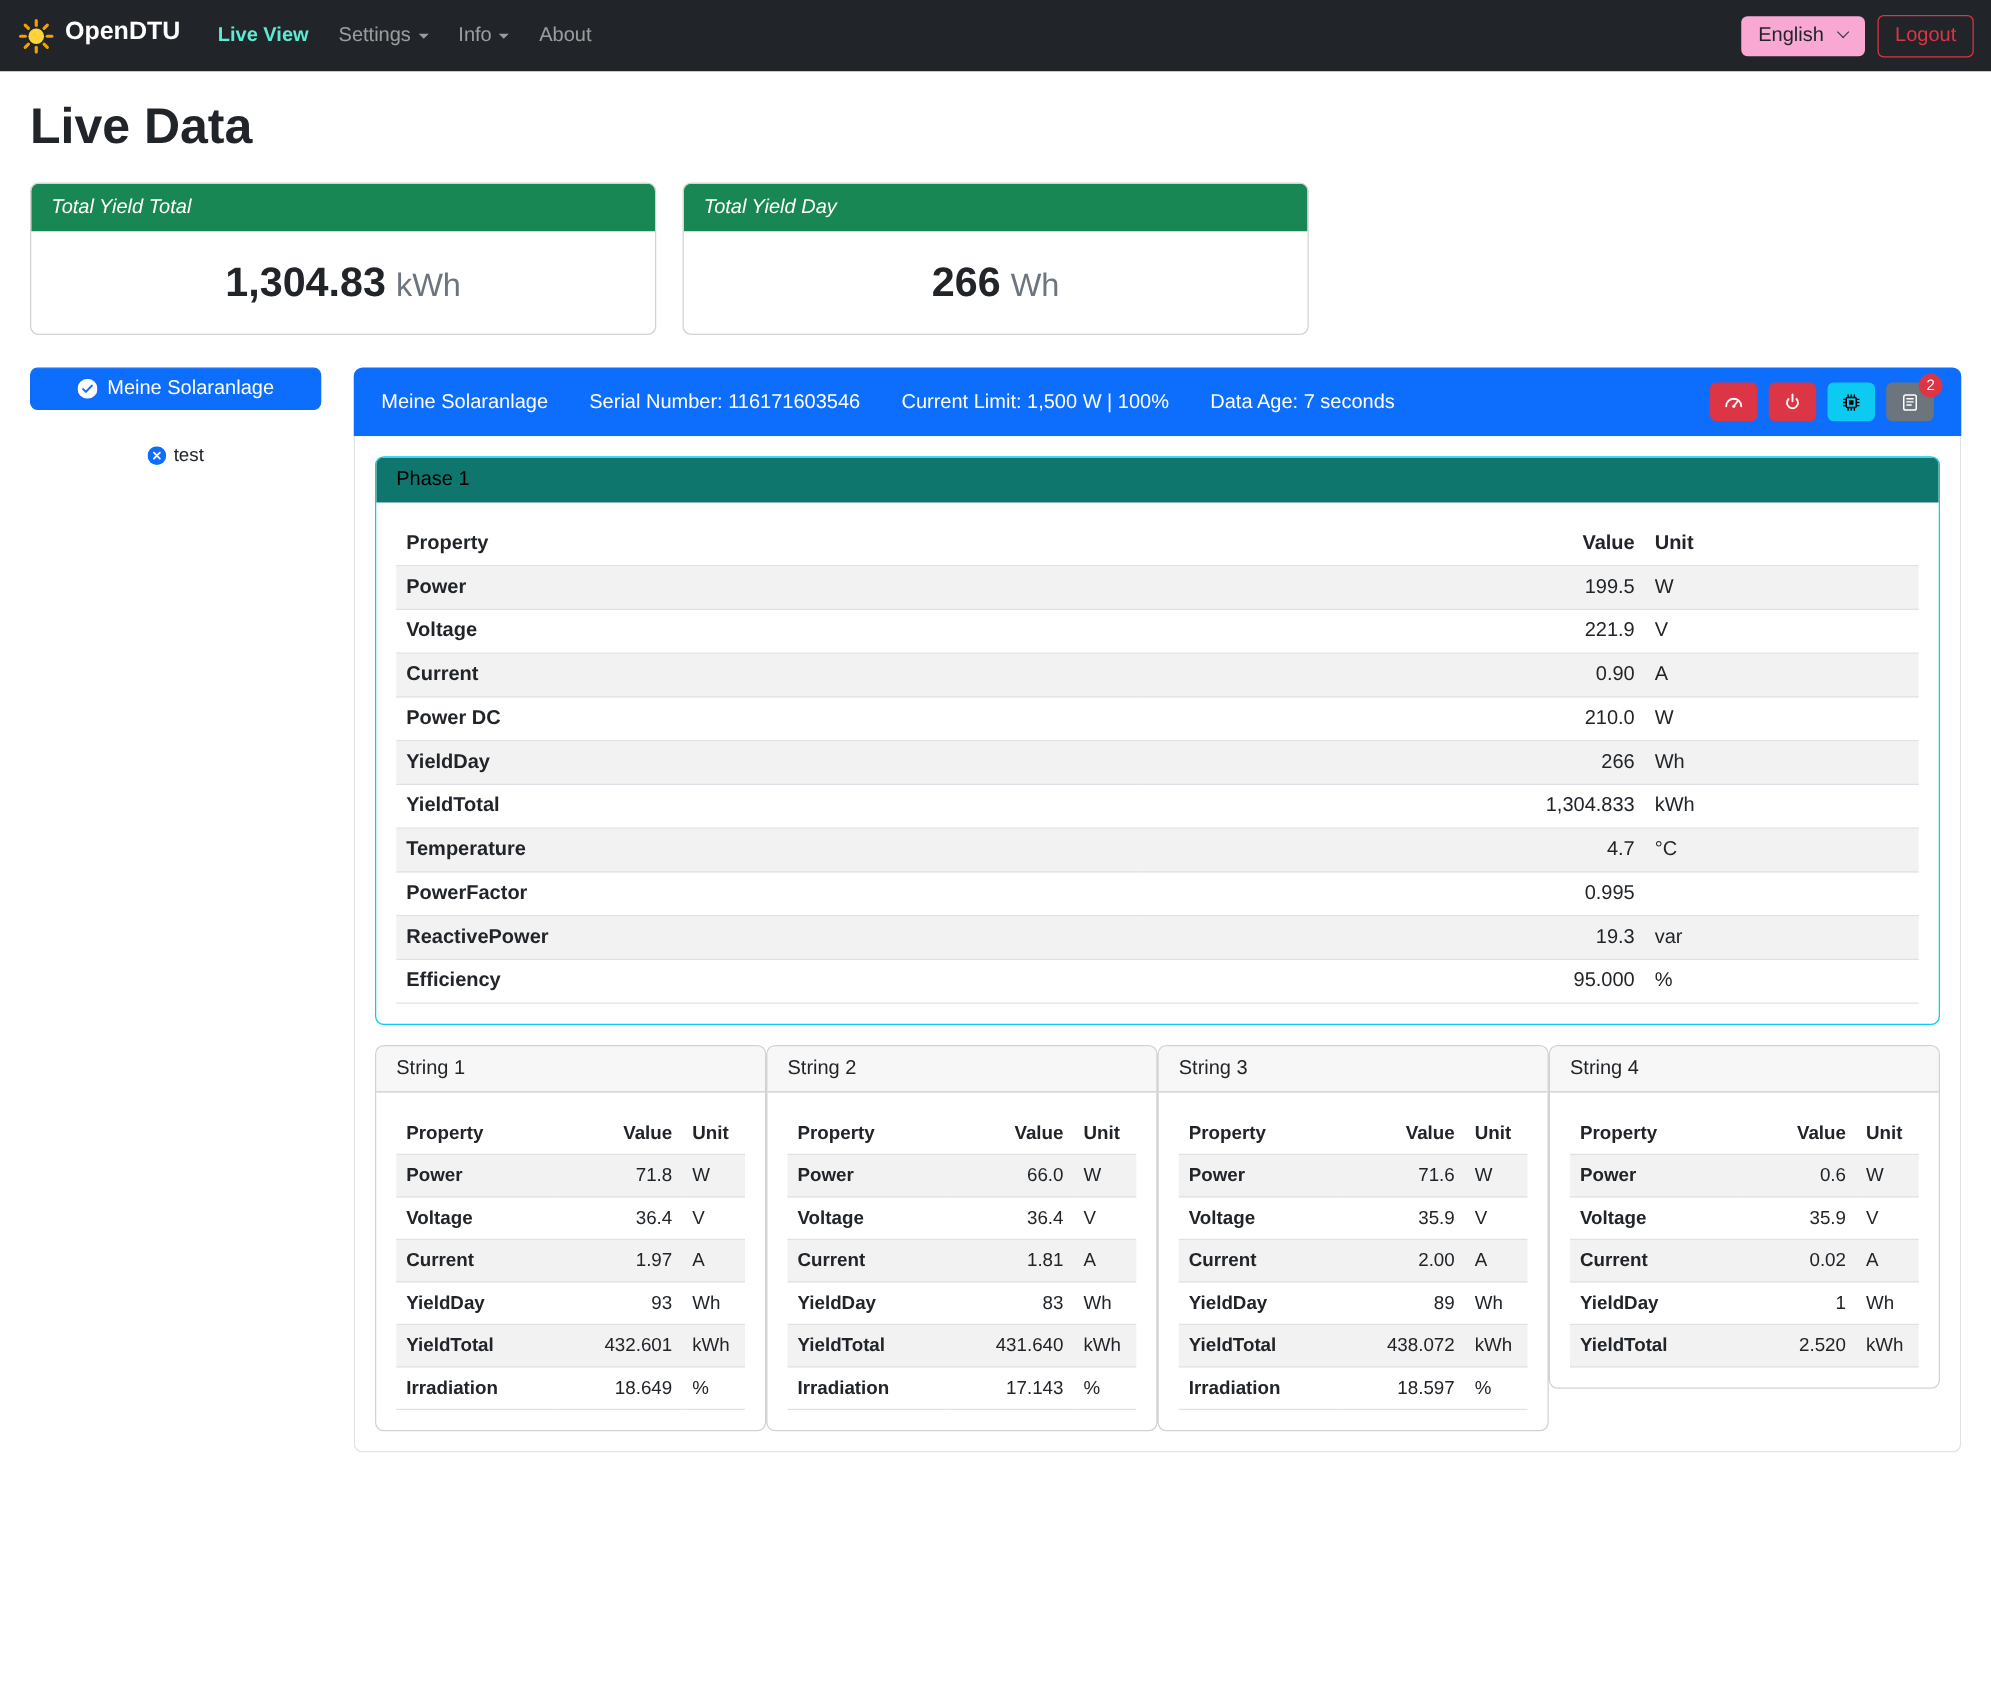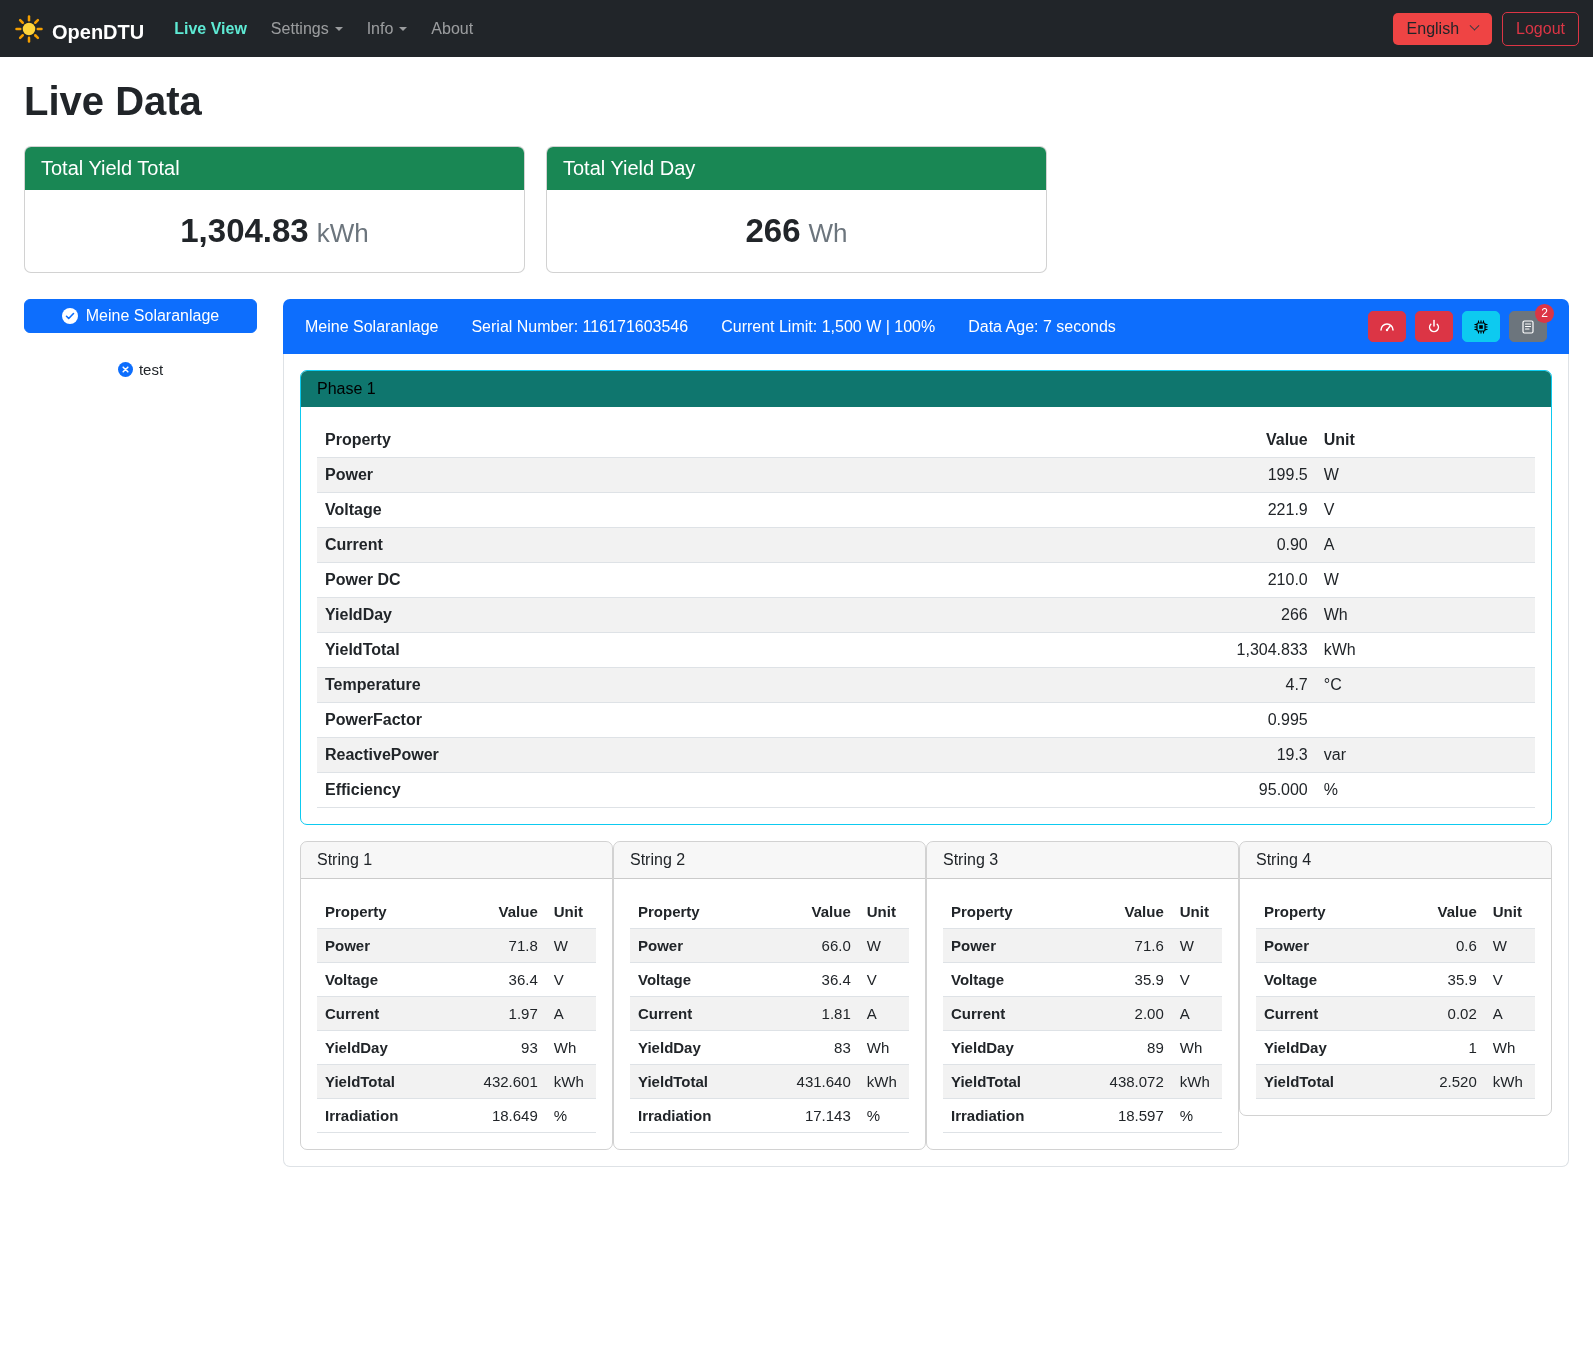--- a/index.html
+++ b/index.html
@@ -15,21 +15,21 @@
   
   .navbar {
     height: 57px;
     background: #212529;
     display: flex;
     align-items: center;
     padding: 0 14px;
   }
   .brand {
     display: flex;
-    align-items: flex-end;
+    align-items: flex-start;
     gap: 8px;
     color: #fff;
     font-size: 20px;
     font-weight: 700;
     margin-right: 20px;
     cursor: pointer;
   }
   .nav-links { display: flex; align-items: center; gap: 4px; }
   .nav-link {
     color: rgba(255,255,255,0.55);
@@ -41,21 +41,21 @@
   .nav-link.active { color: #5eead4; font-weight: bold; }
   .caret {
     display: inline-block; width: 0; height: 0;
     border-left: 4px solid transparent;
     border-right: 4px solid transparent;
     border-top: 4px solid currentColor;
     margin-left: 6px;
   }
   .nav-right { margin-left: auto; display: flex; align-items: center; gap: 10px; }
   .lang-select {
-    background: #ef4444; color: #212529;
+    background: #f9a8d4; color: #212529;
     border-radius: 5px;
     padding: 7px 14px;
     display: flex; align-items: center;
     cursor: pointer;
     font-size: 16px;
   }
   .chev {
     width: 7px; height: 7px;
     border-right: 1.6px solid #343a40;
     border-bottom: 1.6px solid #343a40;
@@ -88,21 +88,22 @@
   .card {
     border: 1px solid rgba(0,0,0,0.175);
     border-radius: 7px;
     background: #fff;
     overflow: hidden;
   }
   .summary-card .card-header {
     background: #198754;
     color: #fff;
     padding: 10px 16px;
-    font-size: 20px;
+    font-size: 16px;
+    font-style: italic;
   }
   .summary-card .card-body {
     padding: 22px 16px;
     text-align: center;
   }
   .summary-value { font-size: 33px; font-weight: 600; color: #212529; }
   .summary-unit { font-size: 26px; color: #6c757d; margin-left: 8px; }
 
   
   .main-row {

